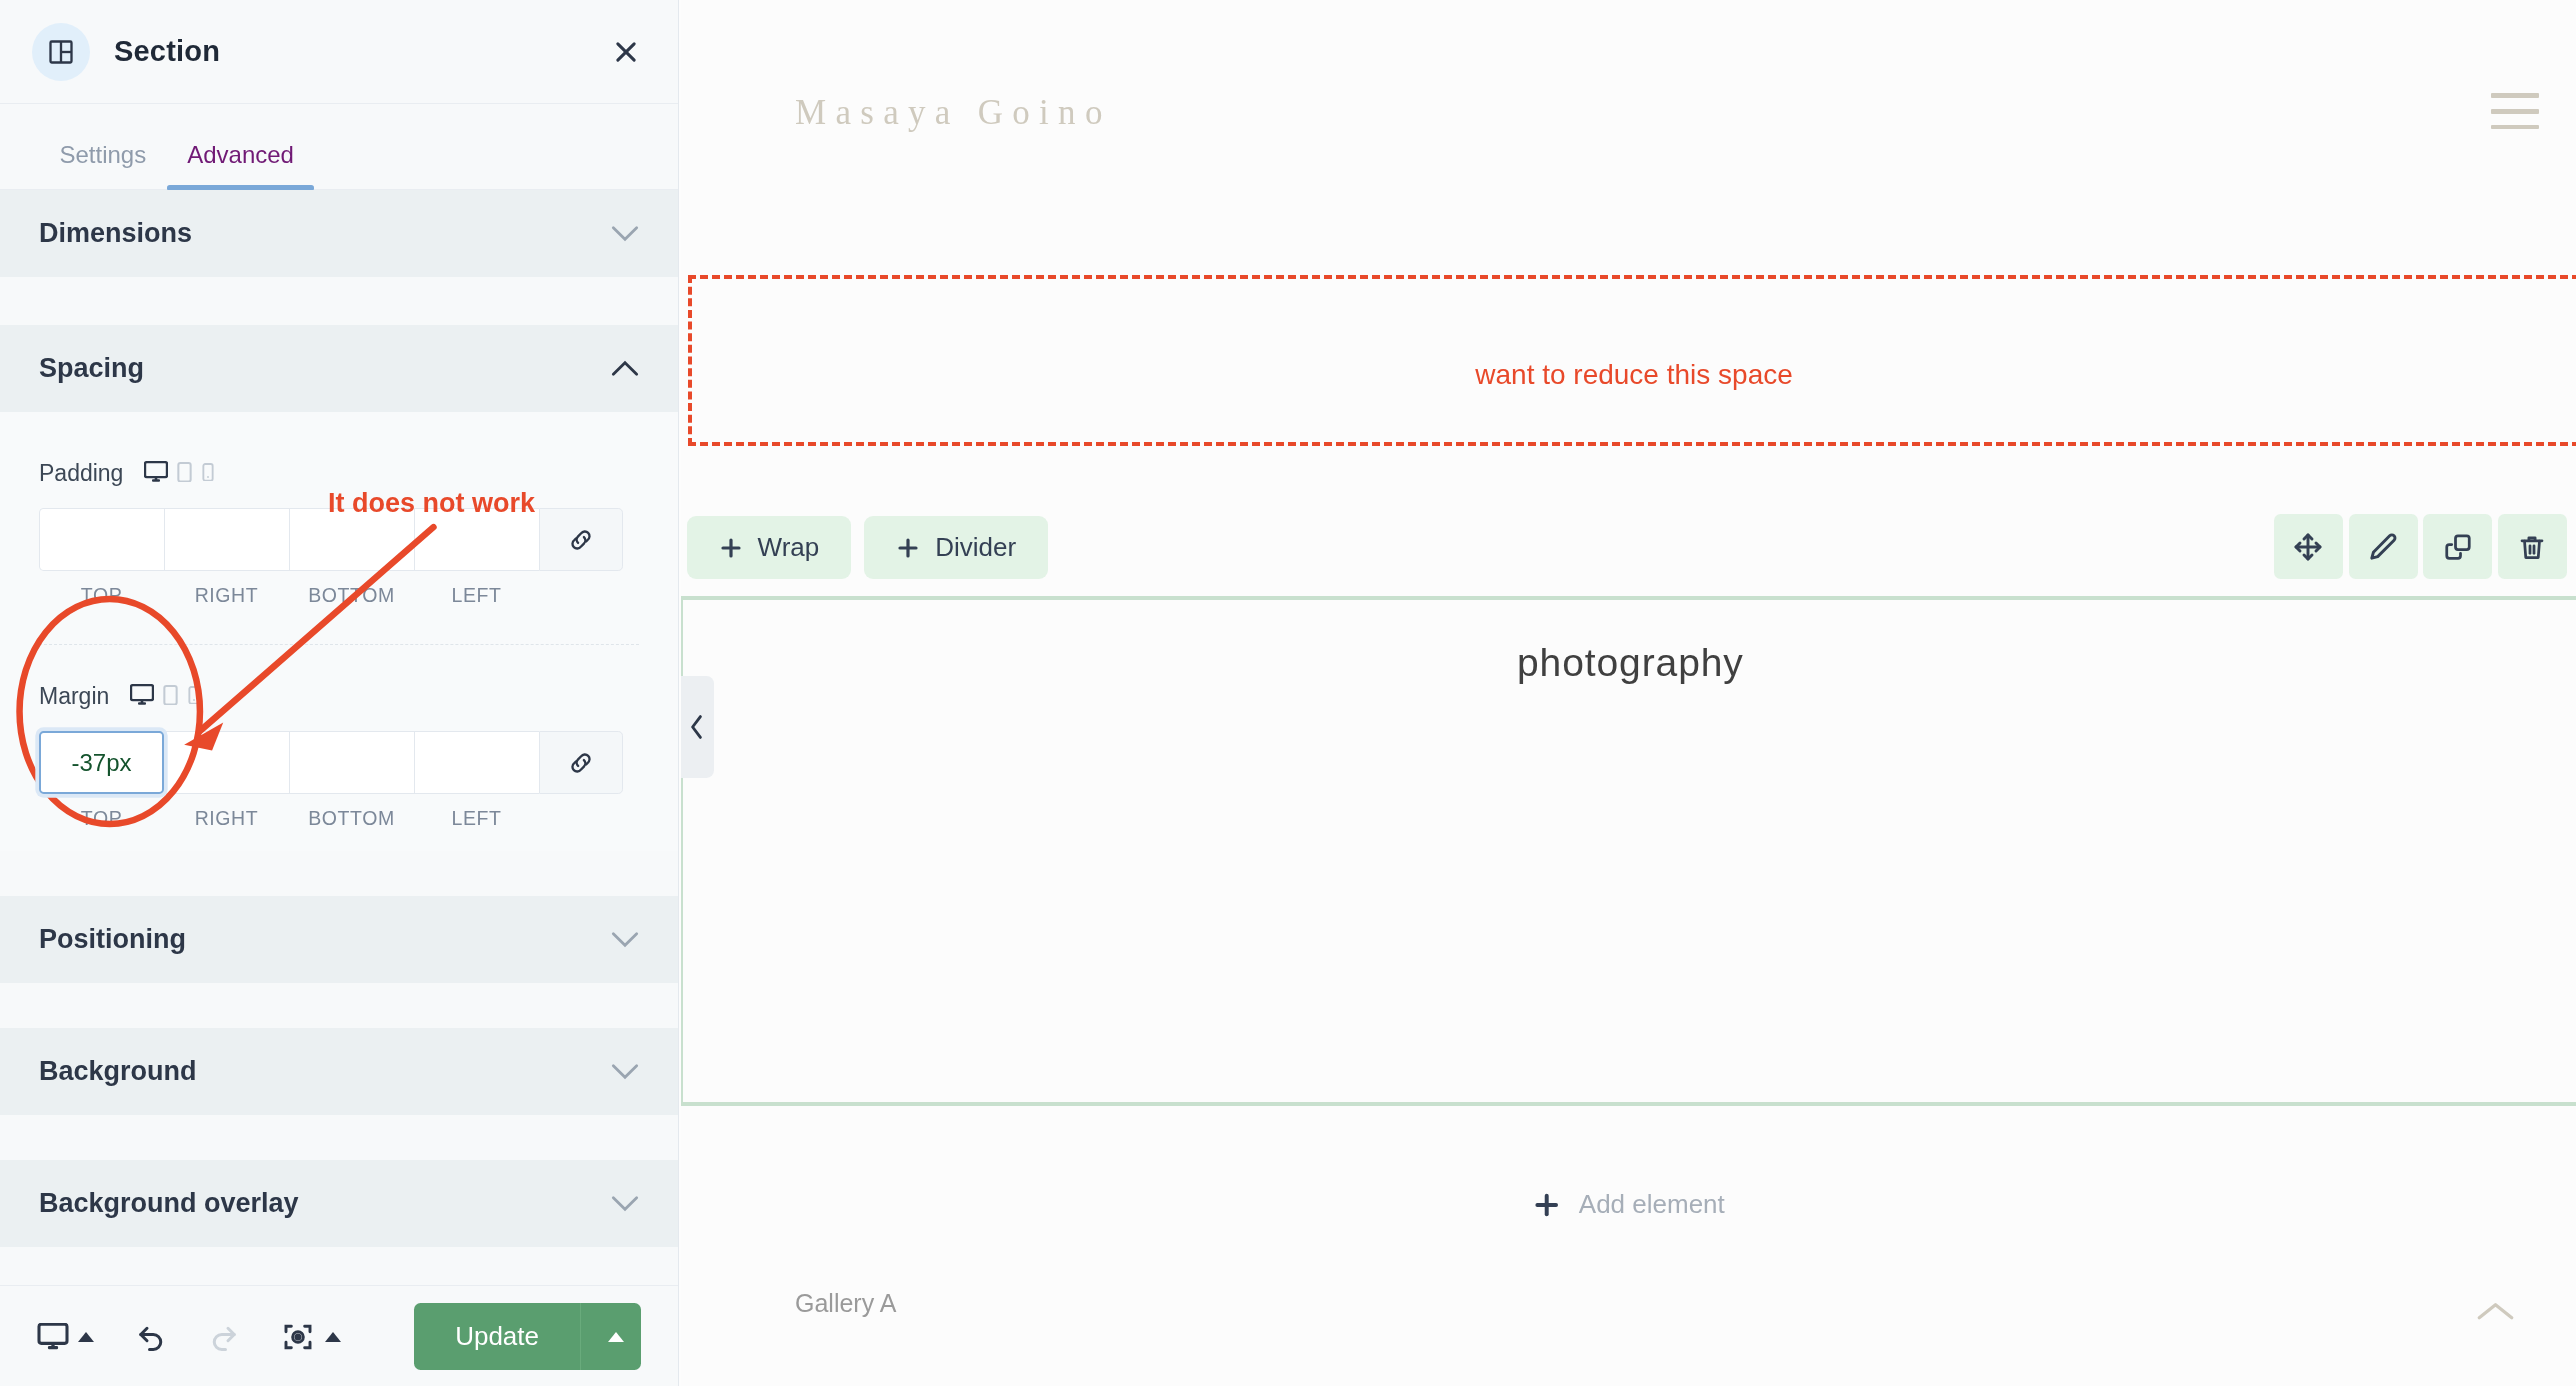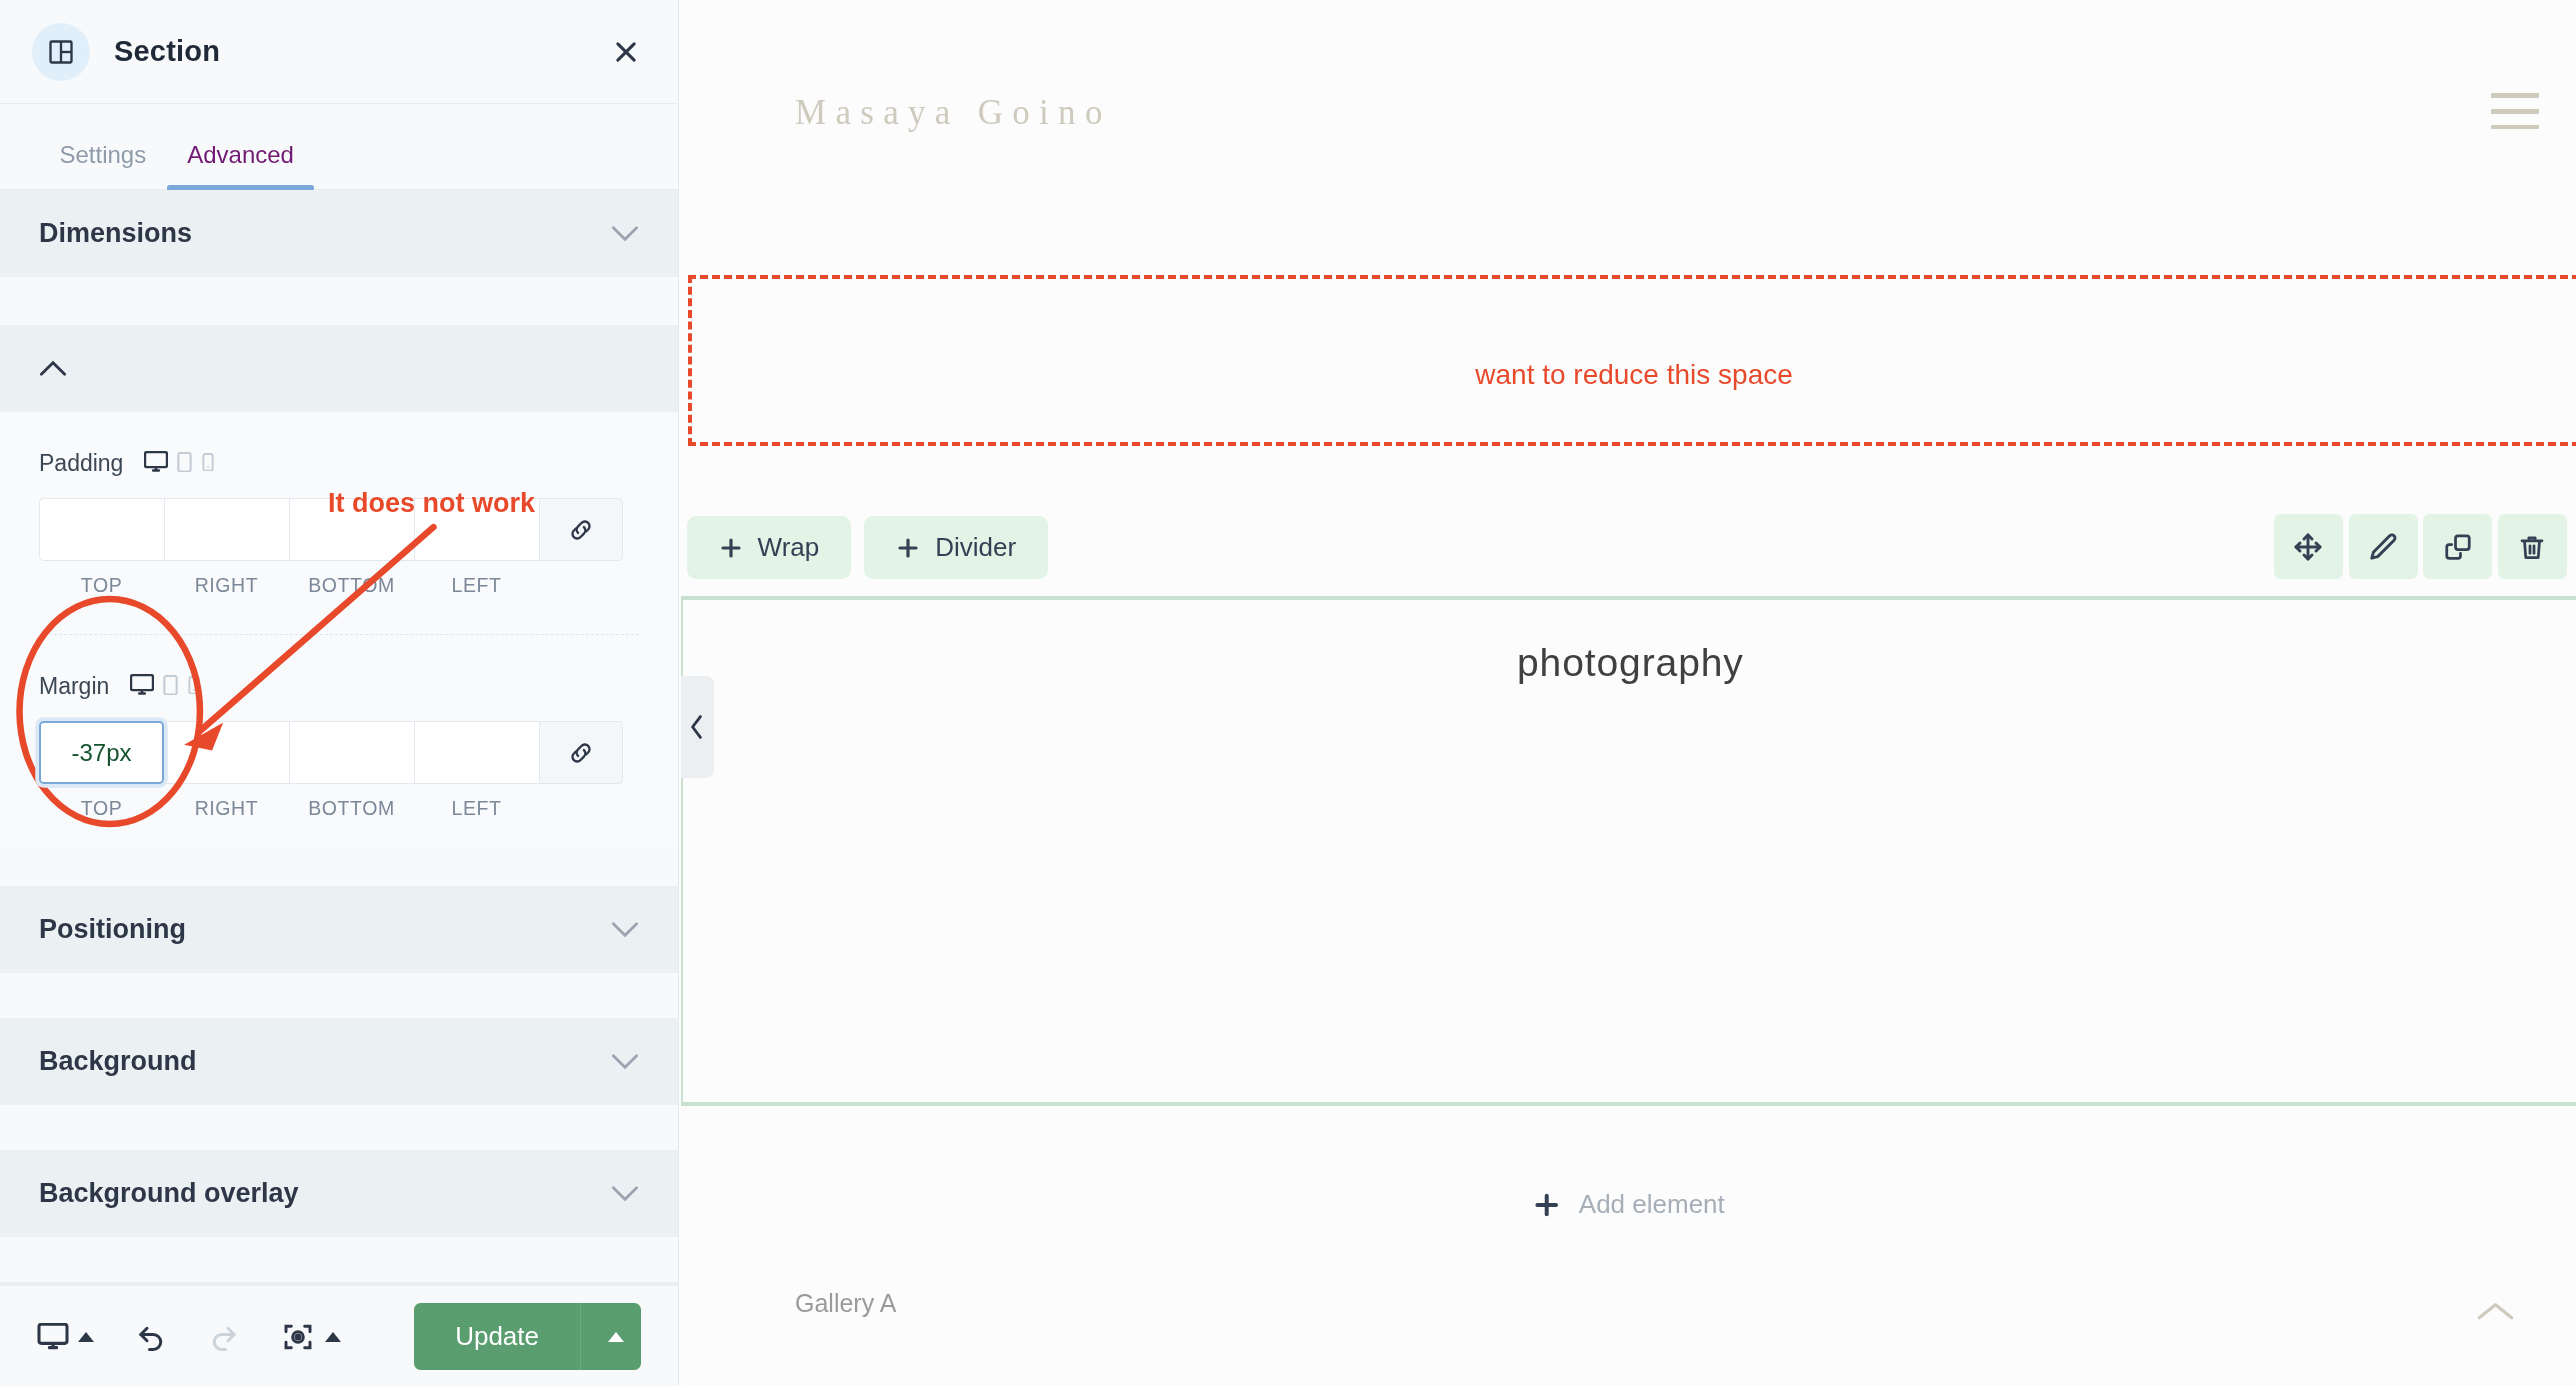--- a/index.html
+++ b/index.html
@@ -60,21 +60,21 @@
     height: 87px; background: #ebf0f2; display: flex; align-items: center;
     padding: 0 39px; cursor: pointer;
   }
   .acc-title { font-size: 27px; font-weight: bold; color: #2d3748; flex: 1 1 auto; }
   .chev { width: 28px; height: 17px; }
   .acc-gap { height: 48px; background: #f7f9fa; }
   .acc-gap.sm { height: 45px; }
 
   .spacing-body { background: #f8fafb; padding: 32px 39px 20.5px 39px; }
 
-  .field-label-row { display: flex; align-items: center; gap: 15px; height: 39px; }
+  .field-label-row { display: flex; align-items: center; gap: 15px; height: 39px; margin-top: 10px; }
   .field-label { font-size: 23px; color: #3c4755; }
   .dev-icons { display: flex; align-items: center; gap: 9.3px; margin-left: 5.6px; }
 
   .inputs-row { display: flex; margin-top: 15px; height: 63px; }
   .spin {
     width: 125px; height: 63px; background: #ffffff;
     border: 1.9px solid #e3e8ee; border-right: none;
     display: flex; align-items: center; justify-content: center;
     font-size: 24px; color: #14532d;
   }
@@ -222,20 +222,21 @@
 
       <div class="acc-head">
         <div class="acc-title">Dimensions</div>
         <svg class="chev" viewBox="0 0 24 14" fill="none" stroke="#9aa5b1" stroke-width="2.4" stroke-linecap="round">
             <polyline points="2,2 12,12 22,2"></polyline>
           </svg>
       </div>
       <div class="acc-gap"></div>
 
       <div class="acc-head">
+        <div class="acc-title">Spacing</div>
         <svg class="chev" viewBox="0 0 24 14" fill="none" stroke="#2d3748" stroke-width="2.4" stroke-linecap="round">
             <polyline points="2,12 12,2 22,12"></polyline>
           </svg>
       </div>
 
       <div class="spacing-body">
 
         <div class="field-label-row">
           <div class="field-label">Padding</div>
           <div class="dev-icons">

